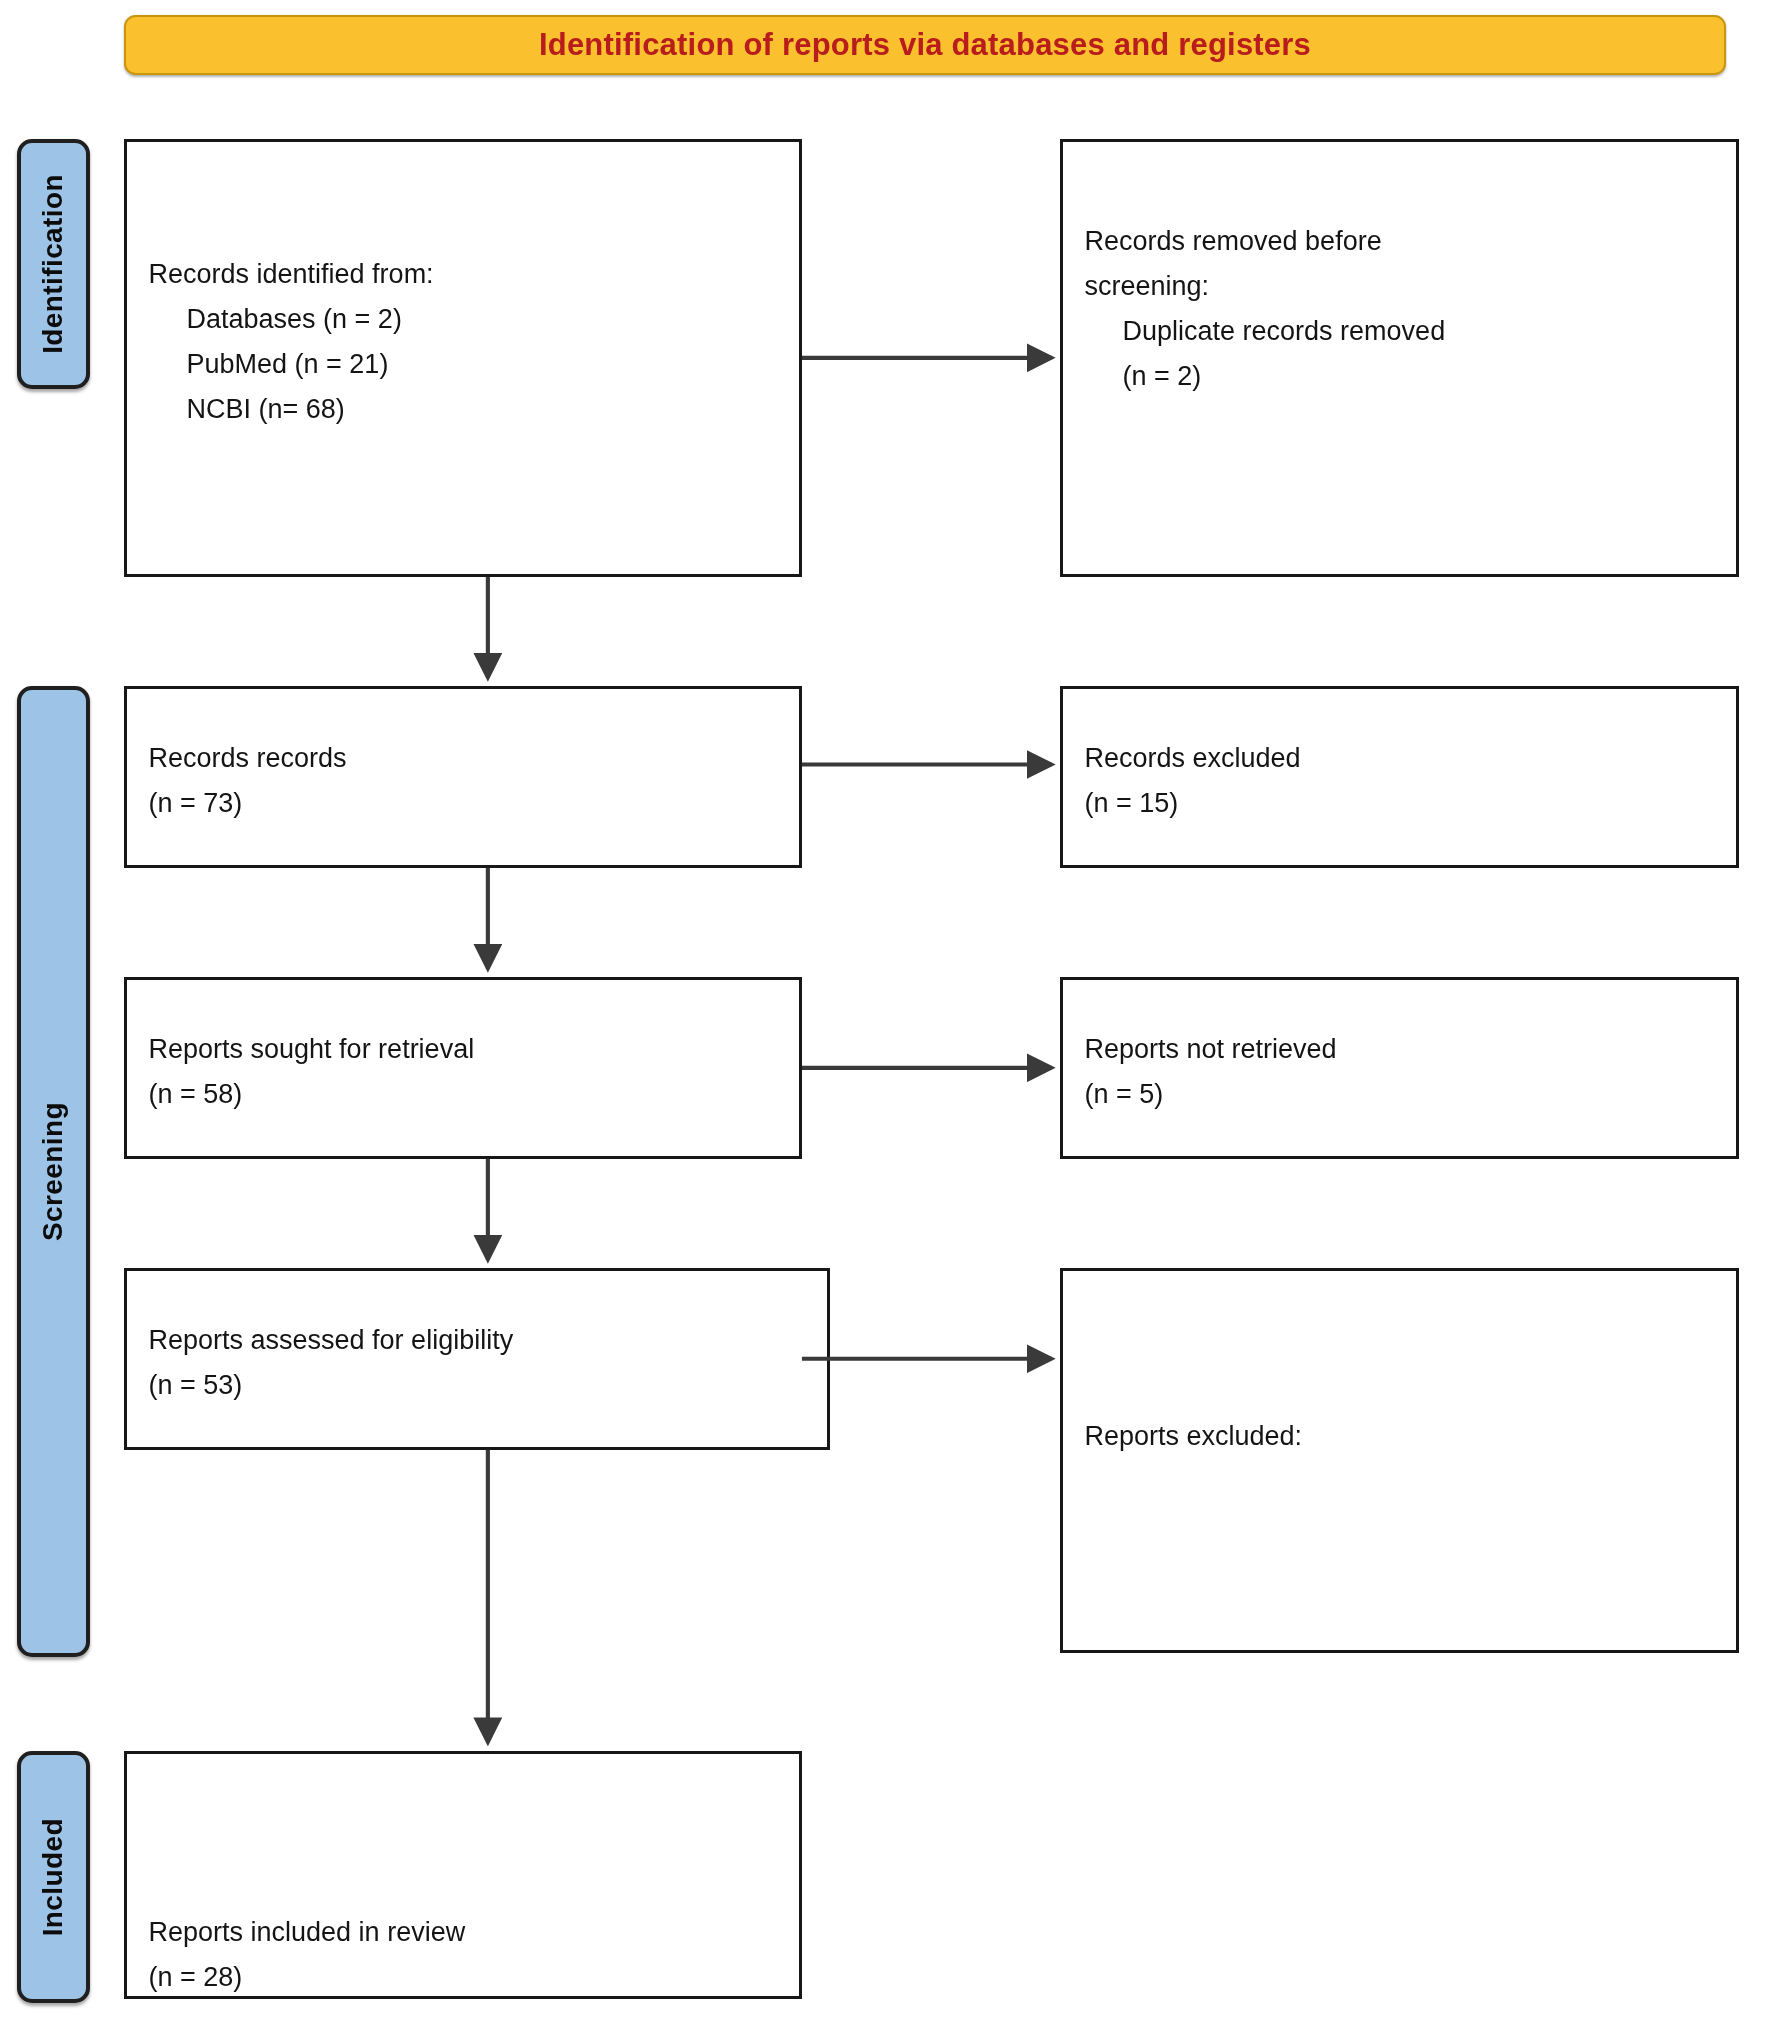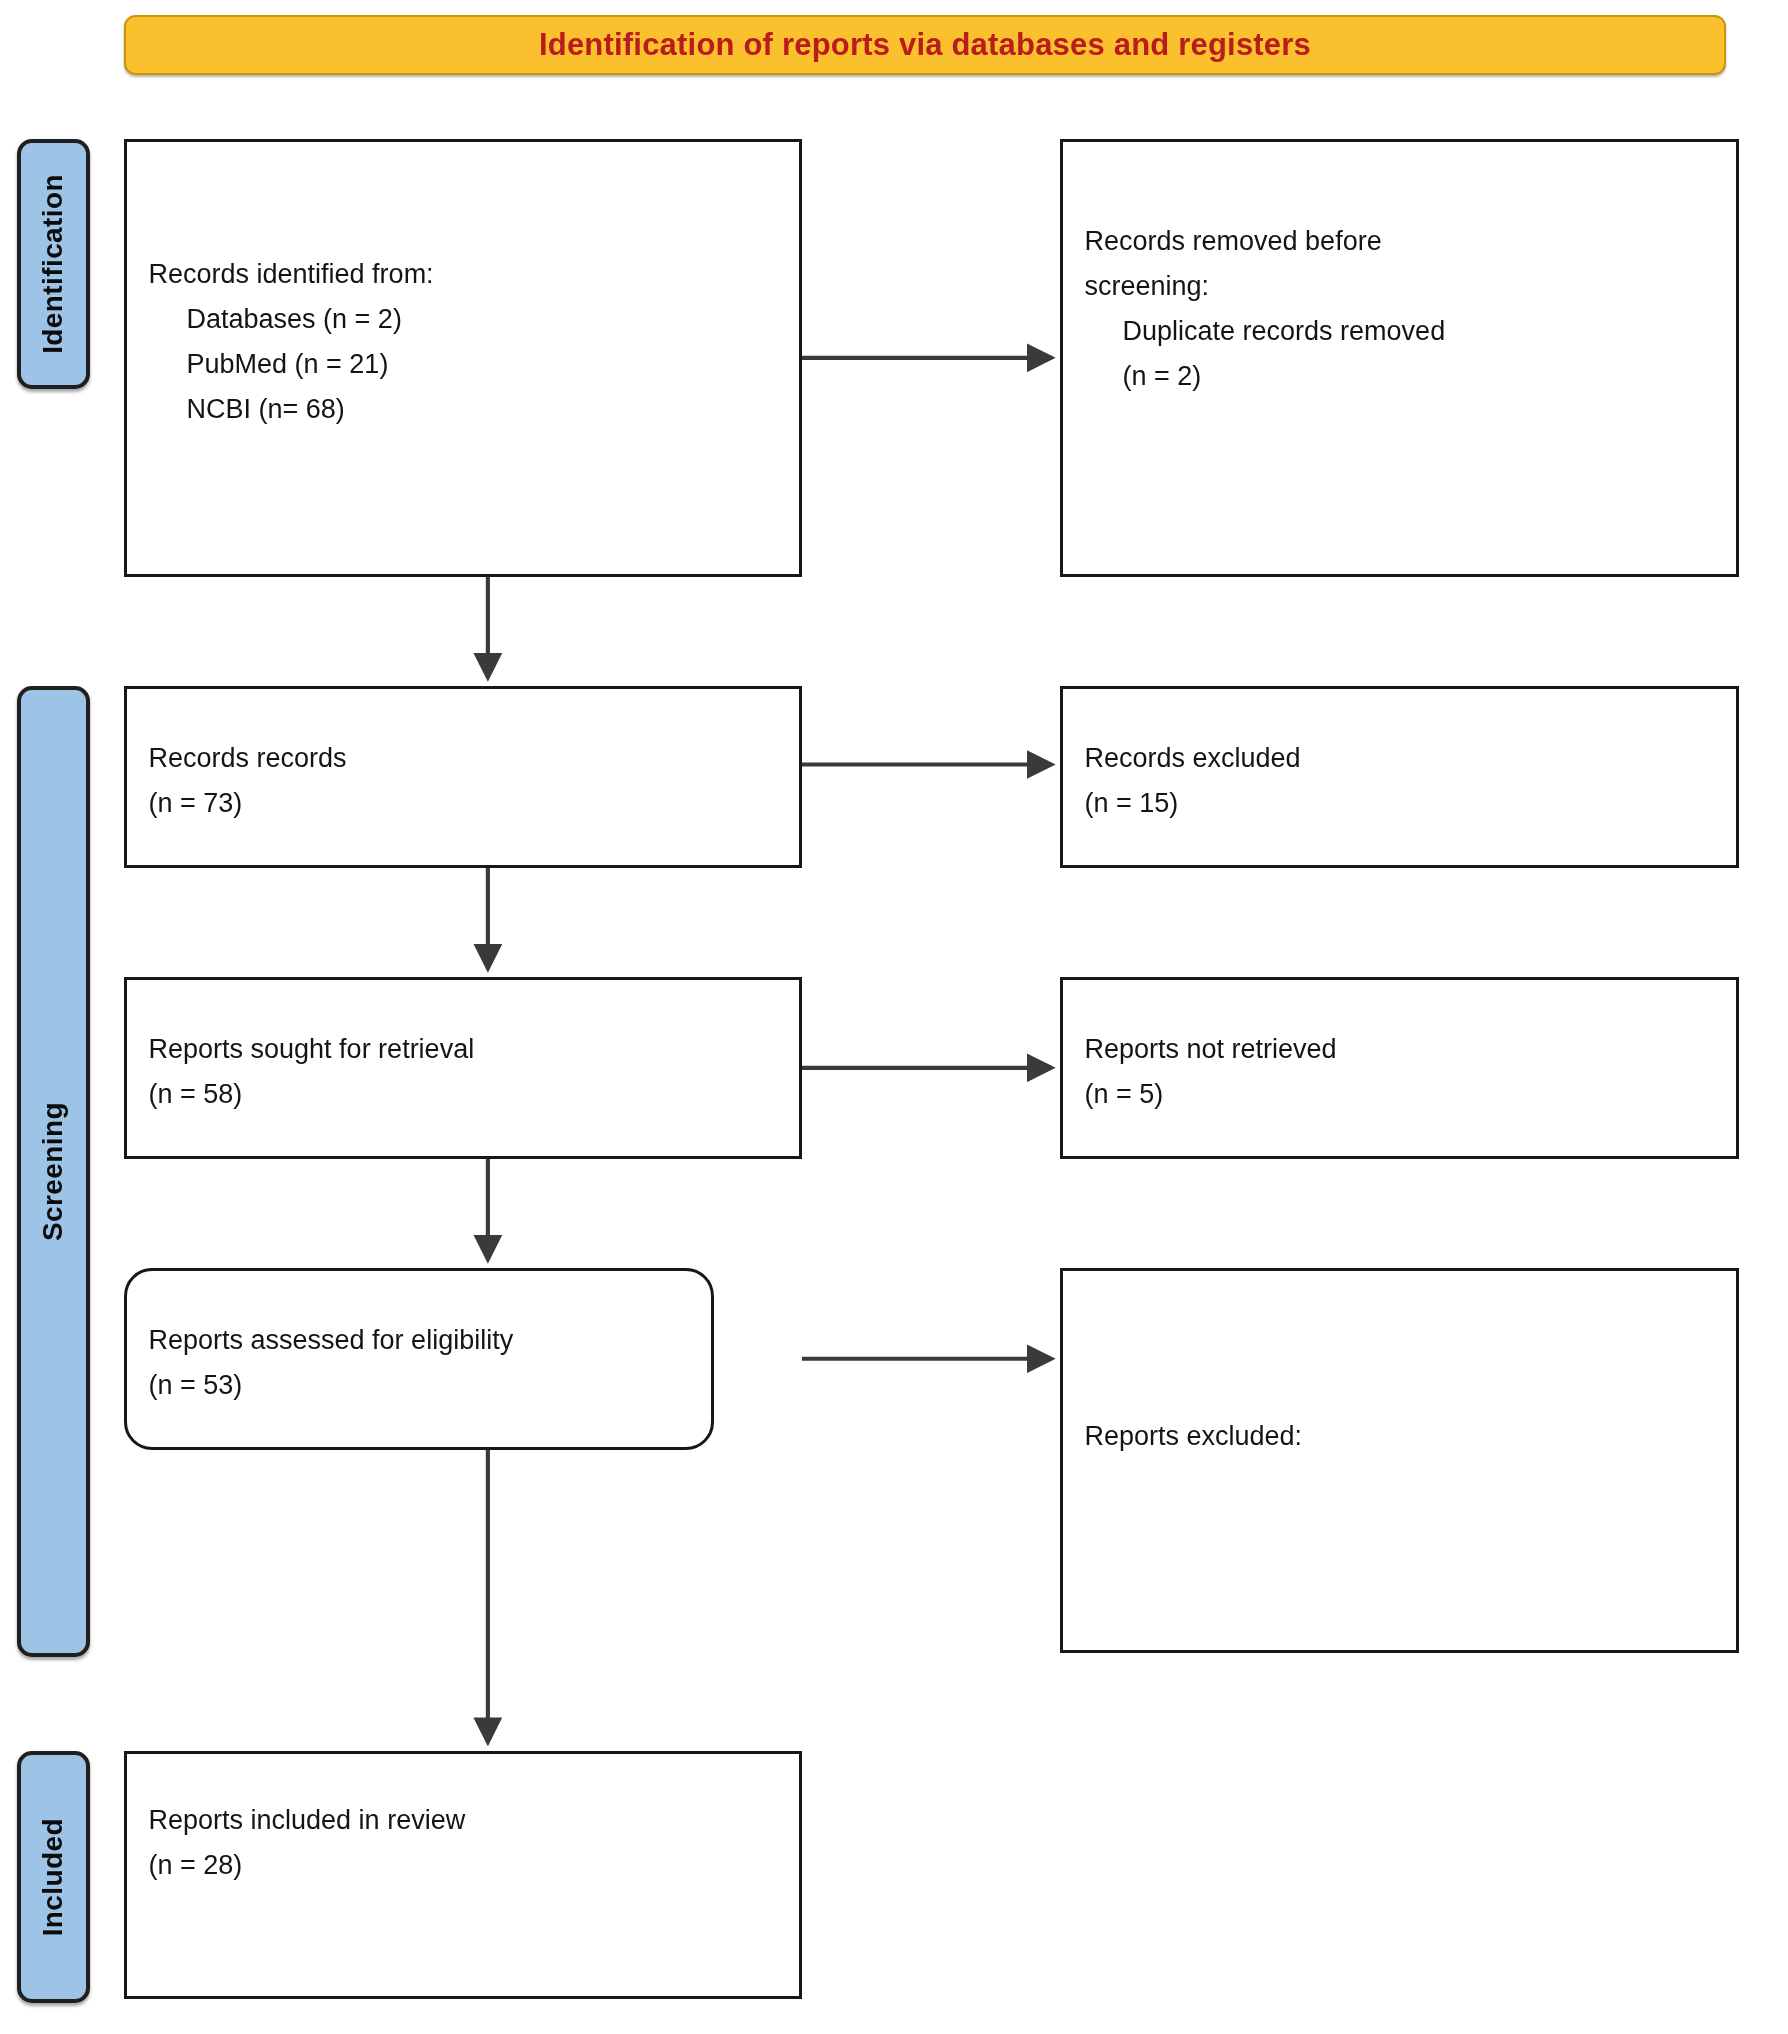--- a/index.html
+++ b/index.html
@@ -90,22 +90,22 @@
     color: #141414;
     white-space: nowrap;
     margin-top: 9px;
   }
   .box-line.indent-1 { padding-left: 38px; }
 
   
   #box-identified  { left: 124px;  top: 139px;  width: 678px;  height: 438px; }
   #box-screened    { left: 124px;  top: 686px;  width: 678px;  height: 182px; }
   #box-sought      { left: 124px;  top: 977px; width: 678px;  height: 182px; }
-  #box-assessed    { left: 124px;  top: 1268px; width: 590px;  height: 182px; border-radius: 28px; }
-  #box-included    { left: 124px;  top: 1751px; width: 678px;  height: 248px; }
+  #box-assessed    { left: 124px;  top: 1268px; width: 706px;  height: 182px; }
+  #box-included    { left: 124px;  top: 1751px; width: 678px;  height: 248px; justify-content: flex-end; }
 
   
   #box-removed     { left: 1060px; top: 139px;  width: 679px;  height: 438px; }
   #box-excluded    { left: 1060px; top: 686px;  width: 679px;  height: 182px; }
   #box-notretr     { left: 1060px; top: 977px; width: 679px;  height: 182px; }
   #box-repexcluded { left: 1060px; top: 1268px; width: 679px;  height: 385px; }
 
   
   #box-identified .stack { padding-top: 106px; }
   #box-removed .stack    { padding-top: 73px; }

